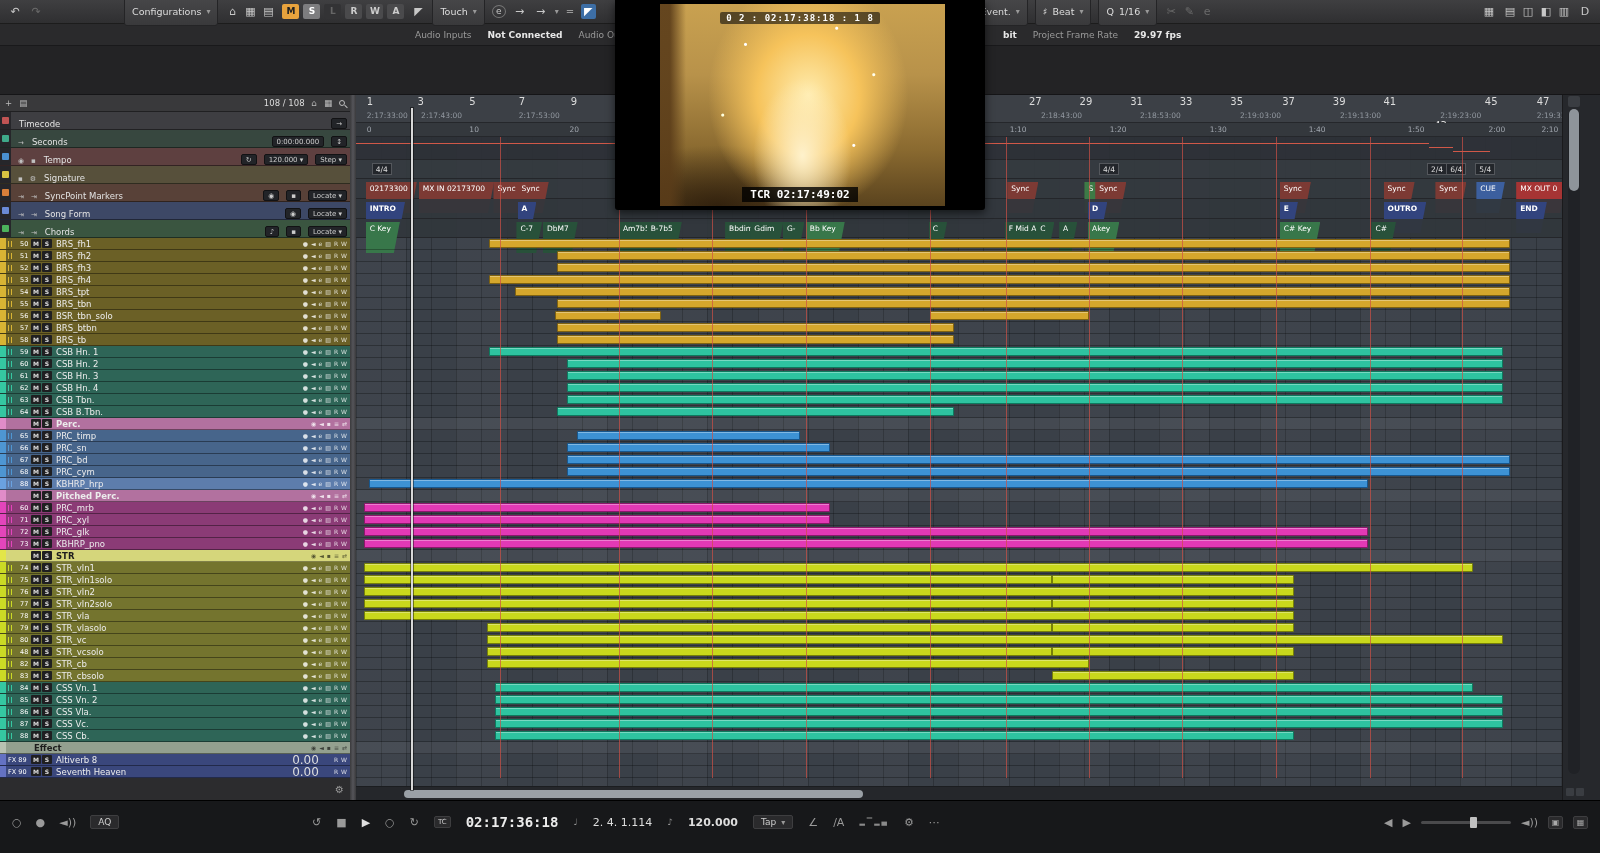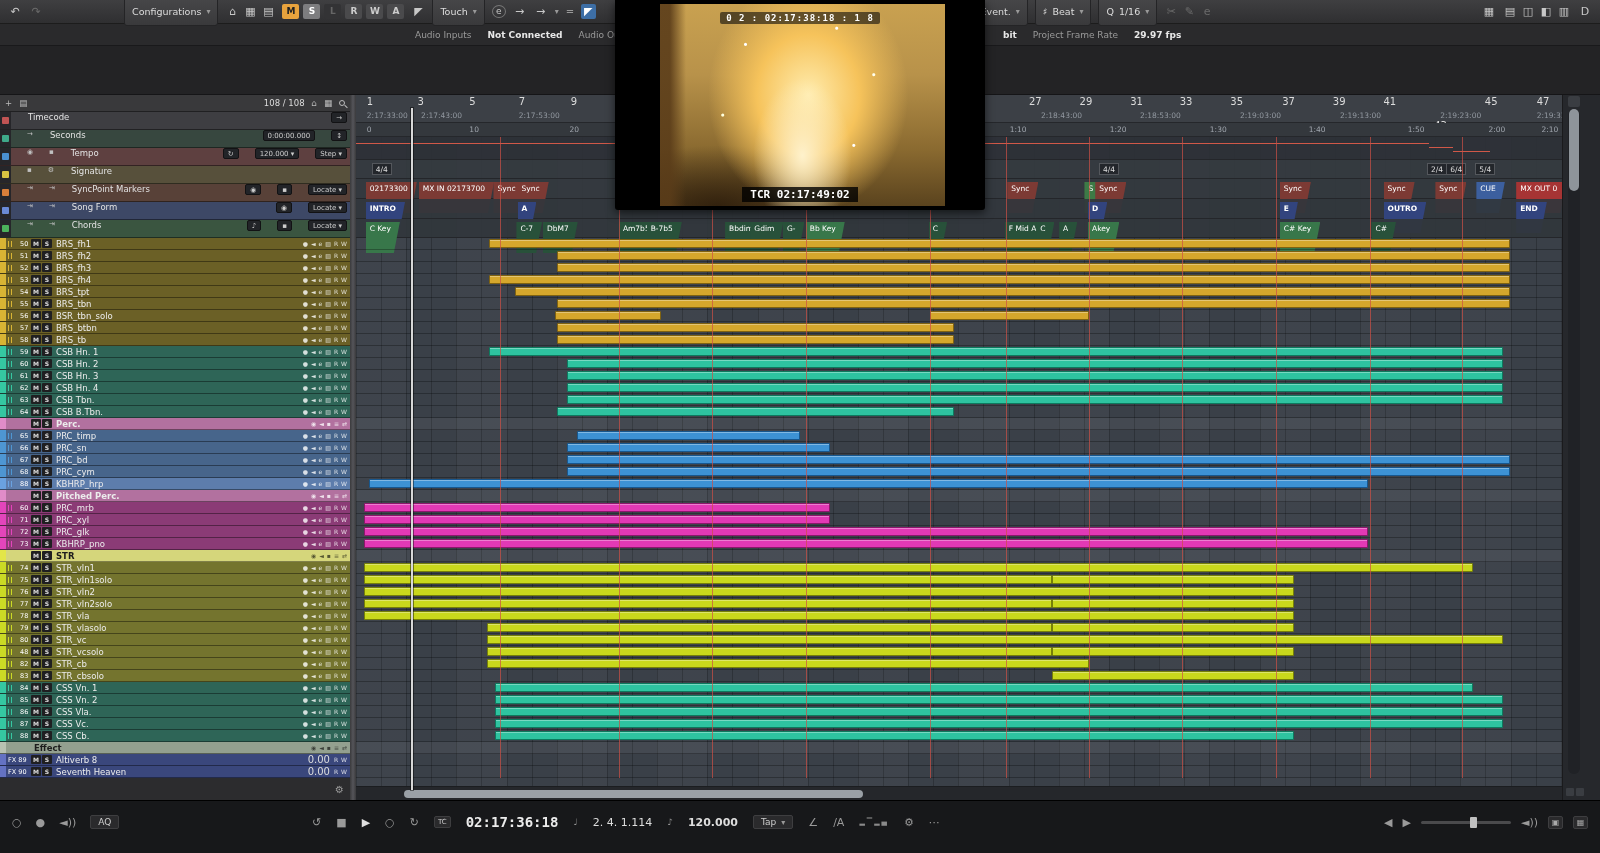--- a/index.html
+++ b/index.html
@@ -45,21 +45,21 @@
 
   
   .lp-toolbar { height:17px; background:#39393b; border-bottom:1px solid #202022; display:flex;
     align-items:center; gap:7px; padding:0 5px; font-size:8.5px; color:#bbb; }
   .lp-toolbar .cnt { margin-left:auto; color:#ddd; }
   .lens { display:inline-block; width:6px; height:6px; border:1px solid #bbb; border-radius:50%; position:relative; }
   .lens::after { content:''; position:absolute; width:4px; height:1px; background:#bbb;
     transform:rotate(45deg); right:-4px; bottom:-2px; }
 
   
-  .rrow { height:18px; display:flex; align-items:flex-start; gap:16px; border-bottom:1px solid rgba(0,0,0,.45);
+  .rrow { height:18px; display:flex; align-items:flex-end; gap:7px; border-bottom:1px solid rgba(0,0,0,.45);
     font-size:8.5px; color:#e2e2e2; padding-right:3px; }
   .rrow .ric { width:11px; align-self:stretch; background:#26262a; display:flex; align-items:center; justify-content:center; }
   .ricsq { width:7px; height:7px; border-radius:1px; background:var(--ic,#888); }
   .rrow .pre { font-size:7px; color:#c0c0c0; }
   .rrow .rname { padding-left:1px; white-space:nowrap; }
   .rrow .rspace { flex:1; }
   .chip { background:#222428; border:1px solid #121214; border-radius:2px; padding:0 4px; font-size:7px;
     height:11px; line-height:10px; color:#ccc; white-space:nowrap; }
   .rt-timecode { background:#3e3e42; --ic:#c05454; }
   .rt-seconds  { background:#37473f; --ic:#3fa98a; }
@@ -75,21 +75,21 @@
     border-bottom:1px solid rgba(0,0,0,.4); }
   .trow .edge { width:6px; align-self:stretch; background:var(--edge,#888); }
   .trow .nums { width:25px; display:flex; align-items:center; gap:6px; padding-left:2px; }
   .bars3 { width:6px; height:6px; background:repeating-linear-gradient(90deg, var(--edge,#ccc) 0 1px, transparent 1px 3px); }
   .tnum { font-size:6.5px; color:#fff; white-space:nowrap; }
   .msbtn { width:10px; height:9px; background:#1f1f21; color:#ddd; font-size:6px; font-weight:bold;
     line-height:9px; text-align:center; border-radius:1px; margin-right:1px; flex:none; }
   .tname { flex:1; font-size:8.5px; padding-left:3px; white-space:nowrap; overflow:hidden; }
   .trow.folder .tname { font-weight:bold; }
   .ticons { display:flex; gap:3px; padding-right:3px; font-size:6px; color:rgba(255,255,255,.8); align-items:center; }
-  .fxval { font-size:10px; color:#ddd; margin-right:1px; }
+  .fxval { font-size:12px; color:#ddd; margin-right:12px; }
   .g-brs  { --row:#6b6026; --edge:#d8b434; --reg:#d5a72c; --regb:#7f6210; }
   .g-csb  { --row:#2e6557; --edge:#35c7a1; --reg:#2ec3a0; --regb:#0d7a5e; }
   .g-prc  { --row:#47658b; --edge:#4e96d2; --reg:#3d92d4; --regb:#17578e; }
   .g-hrp  { --row:#5d7dac; --edge:#6aa2e0; --reg:#3d92d4; --regb:#17578e; }
   .g-mag  { --row:#8b3b76; --edge:#e345bb; --reg:#e239b5; --regb:#8c176c; }
   .g-str  { --row:#74742e; --edge:#cbda25; --reg:#c9d81c; --regb:#767f08; }
   .g-css  { --row:#2e6557; --edge:#35c7a1; --reg:#2ec3a0; --regb:#0d7a5e; }
   .g-fx   { --row:#3a477c; --edge:#6472c2; }
   .g-foldpink { --row:#b2719f; --edge:#e08cc8; }
   .g-foldstr  { --row:#d5d67b; --edge:#e3e648; color:#1d1d1d; }

